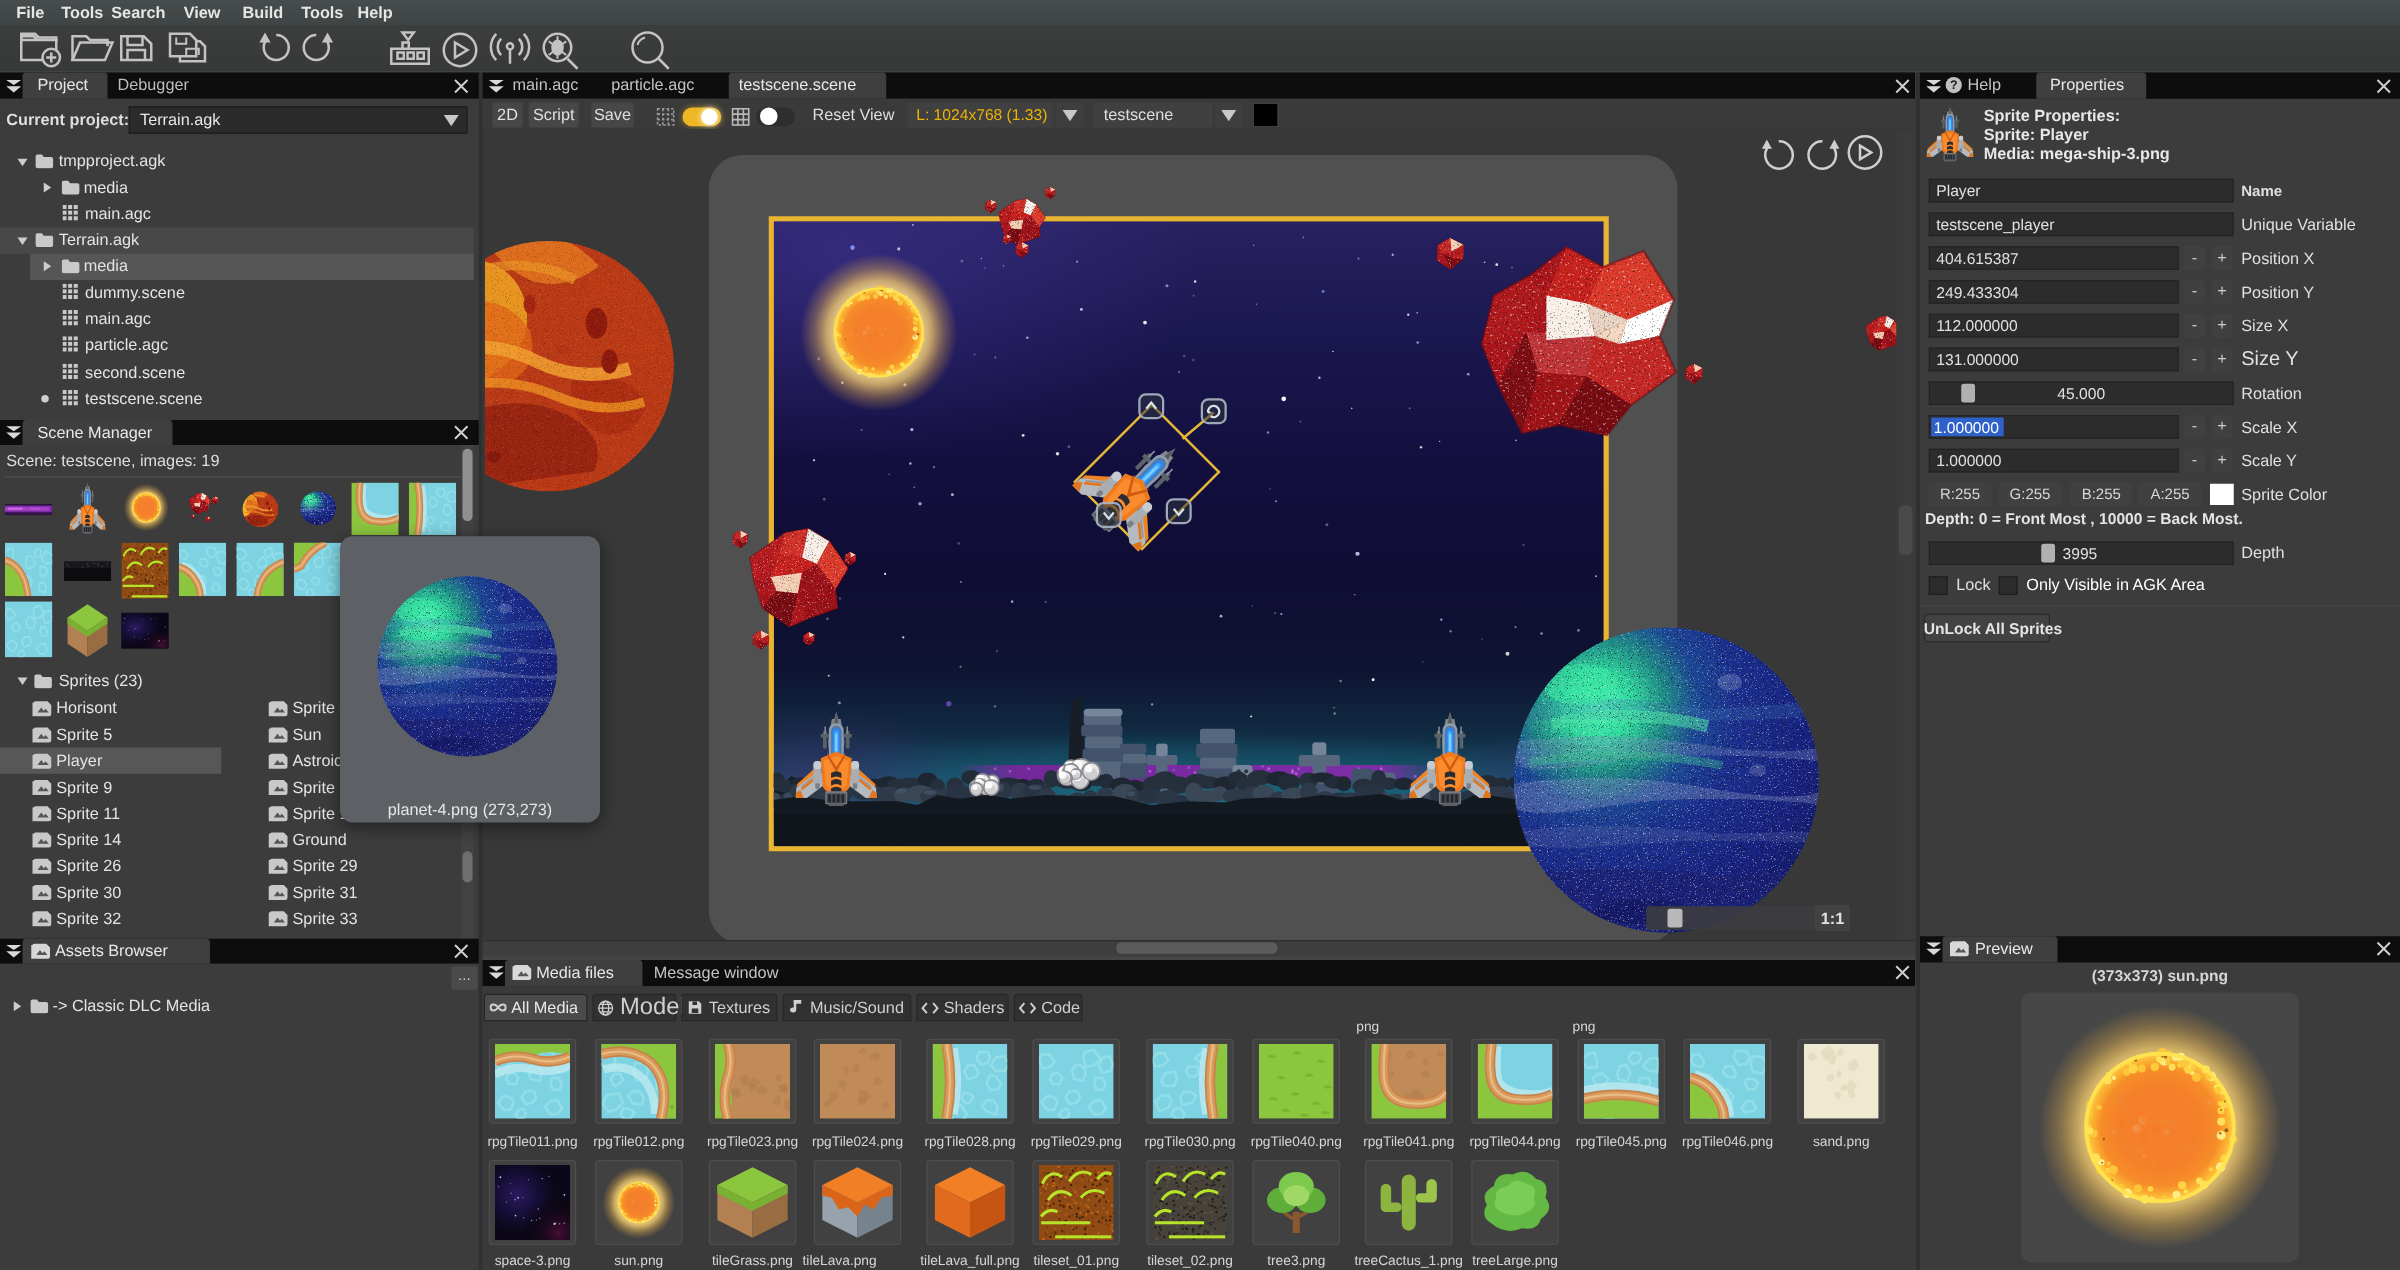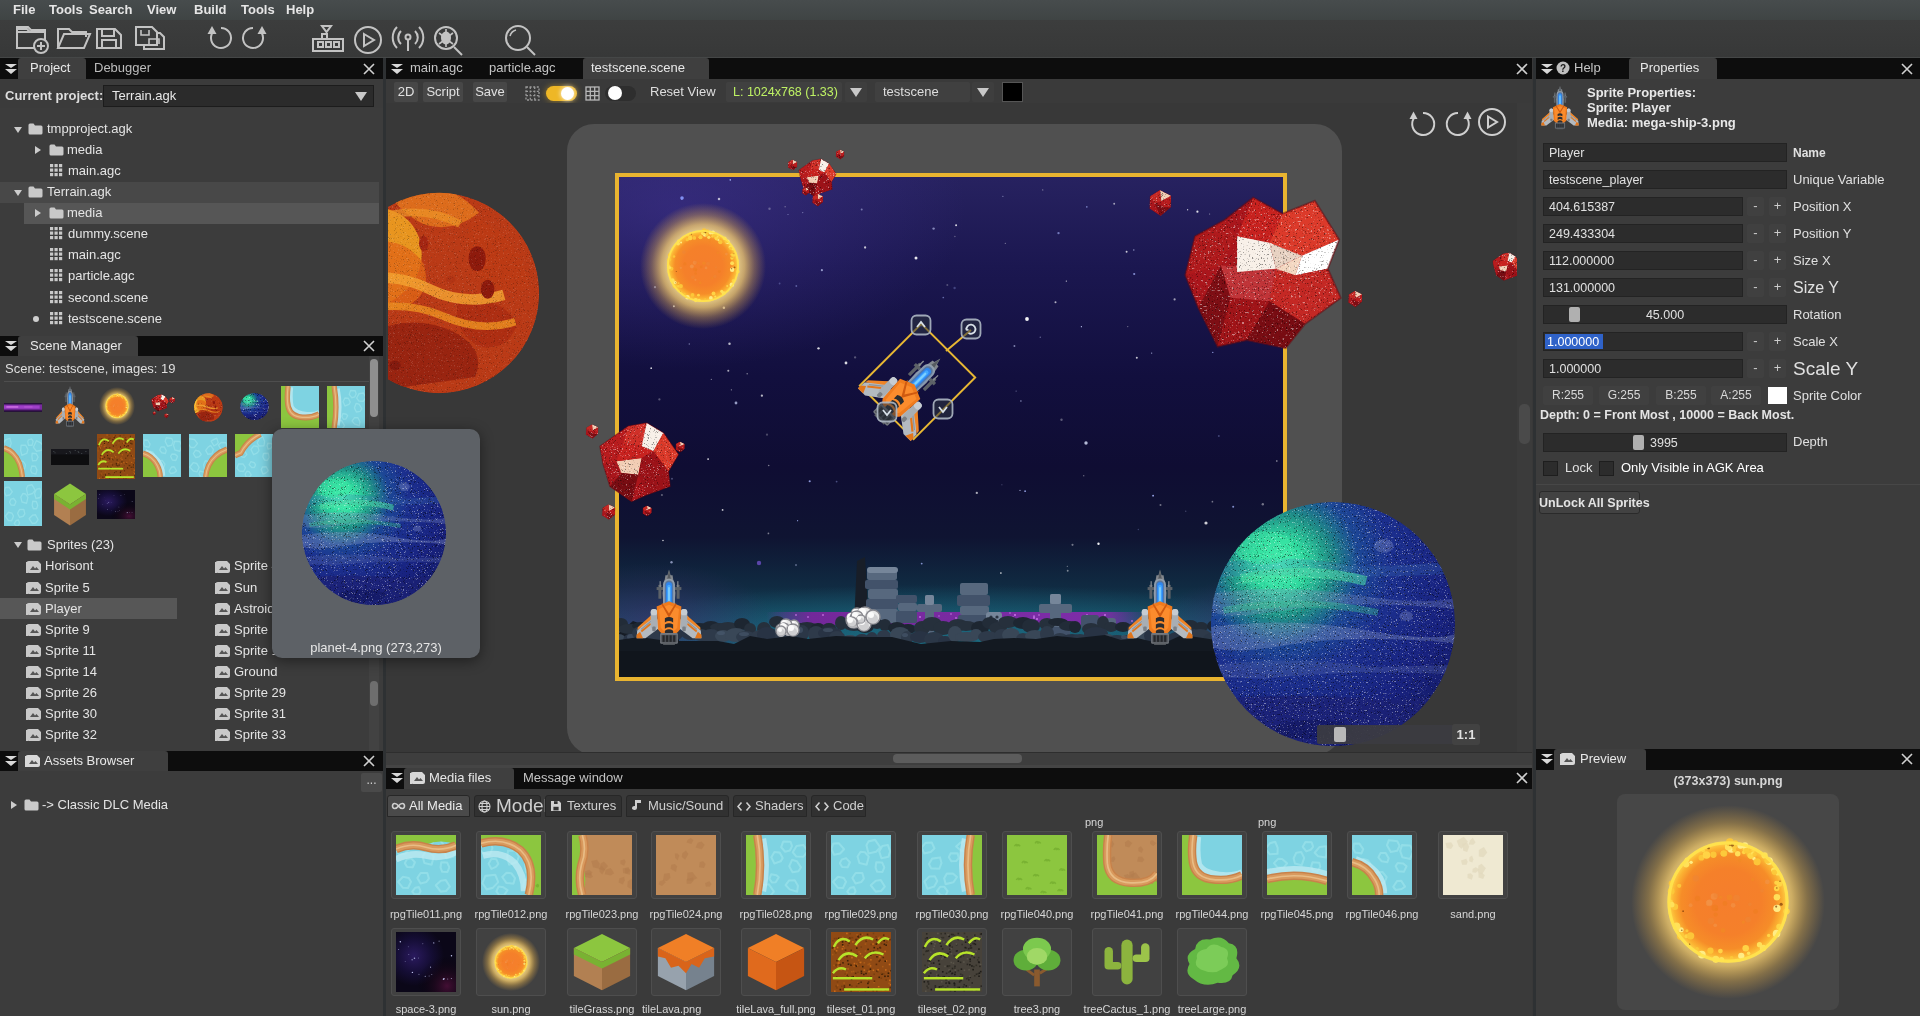--- a/index.html
+++ b/index.html
@@ -1582,21 +1582,21 @@
 <div style="position:absolute;left:546px;top:86px;width:31px;height:15px;background:#eeb726;border-radius:8px;box-shadow:0 0 6px #eeb72688;"></div>
 <div style="position:absolute;left:561px;top:87px;width:13px;height:13px;background:#fff;border-radius:7px;box-shadow:0 0 5px #fff;"></div>
 <svg width="15" height="15" viewBox="0 0 15 15" style="position:absolute;left:585px;top:86px" stroke="#b8b8b8" stroke-width="1.3" fill="none">
     <rect x="1" y="1" width="13" height="13"></rect>
     <path d="M5.3 1 v13 M9.7 1 v13 M1 5.3 h13 M1 9.7 h13"></path>
   </svg>
 <div style="position:absolute;left:605px;top:86px;width:31px;height:15px;background:#2e2e2e;border-radius:8px;"></div>
 <div style="position:absolute;left:608px;top:86px;width:14px;height:14px;background:#fff;border-radius:7px;"></div>
 <div style="position:absolute;left:650px;top:84px;font-size:13px;color:#dedede;font-weight:400;line-height:16px;white-space:nowrap;">Reset View</div>
 <div style="position:absolute;left:726px;top:82px;width:116px;height:20px;background:#404040;border-radius:2px;"></div>
-<div style="position:absolute;left:733px;top:84px;font-size:12.5px;color:#bef264;font-weight:400;line-height:16px;white-space:nowrap;">L: 1024x768 (1.33)</div>
+<div style="position:absolute;left:733px;top:84px;font-size:12.5px;color:#eab308;font-weight:400;line-height:16px;white-space:nowrap;">L: 1024x768 (1.33)</div>
 <div style="position:absolute;left:845px;top:82px;width:22px;height:20px;background:#3e3e3e;border-radius:2px;"></div>
 <svg width="12" height="9" viewBox="0 0 12 9" style="position:absolute;left:850px;top:88px">
     <path d="M0 0 h12 l-6 9z" fill="#c8c8c8"></path>
   </svg>
 <div style="position:absolute;left:875px;top:82px;width:95px;height:20px;background:#404040;border-radius:2px;"></div>
 <div style="position:absolute;left:883px;top:84px;font-size:13px;color:#dedede;font-weight:400;line-height:16px;white-space:nowrap;">testscene</div>
 <div style="position:absolute;left:972px;top:82px;width:22px;height:20px;background:#3e3e3e;border-radius:2px;"></div>
 <svg width="12" height="9" viewBox="0 0 12 9" style="position:absolute;left:977px;top:88px">
     <path d="M0 0 h12 l-6 9z" fill="#c8c8c8"></path>
   </svg>
@@ -2335,21 +2335,21 @@
 <div style="position:absolute;left:1747px;top:333px;width:17px;text-align:center;font-size:13px;color:#cccccc;font-weight:400;line-height:16px;white-space:nowrap;">-</div>
 <div style="position:absolute;left:1769px;top:332px;width:17px;height:19px;background:#404040;border-radius:2px;"></div>
 <div style="position:absolute;left:1769px;top:333px;width:17px;text-align:center;font-size:13px;color:#cccccc;font-weight:400;line-height:16px;white-space:nowrap;">+</div>
 <div style="position:absolute;left:1793px;top:334px;font-size:13px;color:#e0e0e0;font-weight:400;line-height:16px;white-space:nowrap;">Scale X</div>
 <div style="position:absolute;left:1543px;top:359px;width:200px;height:19px;background:#2c2c2c;border:1px solid #232323;"></div>
 <div style="position:absolute;left:1549px;top:361px;font-size:12.5px;color:#e0e0e0;font-weight:400;line-height:16px;white-space:nowrap;">1.000000</div>
 <div style="position:absolute;left:1747px;top:359px;width:17px;height:19px;background:#404040;border-radius:2px;"></div>
 <div style="position:absolute;left:1747px;top:360px;width:17px;text-align:center;font-size:13px;color:#cccccc;font-weight:400;line-height:16px;white-space:nowrap;">-</div>
 <div style="position:absolute;left:1769px;top:359px;width:17px;height:19px;background:#404040;border-radius:2px;"></div>
 <div style="position:absolute;left:1769px;top:360px;width:17px;text-align:center;font-size:13px;color:#cccccc;font-weight:400;line-height:16px;white-space:nowrap;">+</div>
-<div style="position:absolute;left:1793px;top:361px;font-size:19px;color:#e0e0e0;font-weight:400;line-height:16px;white-space:nowrap;">Scale Y</div>
+<div style="position:absolute;left:1793px;top:361px;font-size:13px;color:#e0e0e0;font-weight:400;line-height:16px;white-space:nowrap;">Scale Y</div>
 <div style="position:absolute;left:1543px;top:386px;width:50px;height:19px;background:#404040;border-radius:2px;"></div>
 <div style="position:absolute;left:1543px;top:388px;width:50px;text-align:center;font-size:12px;color:#d8d8d8;font-weight:400;line-height:15px;white-space:nowrap;">R:255</div>
 <div style="position:absolute;left:1599px;top:386px;width:50px;height:19px;background:#404040;border-radius:2px;"></div>
 <div style="position:absolute;left:1599px;top:388px;width:50px;text-align:center;font-size:12px;color:#d8d8d8;font-weight:400;line-height:15px;white-space:nowrap;">G:255</div>
 <div style="position:absolute;left:1656px;top:386px;width:50px;height:19px;background:#404040;border-radius:2px;"></div>
 <div style="position:absolute;left:1656px;top:388px;width:50px;text-align:center;font-size:12px;color:#d8d8d8;font-weight:400;line-height:15px;white-space:nowrap;">B:255</div>
 <div style="position:absolute;left:1711px;top:386px;width:50px;height:19px;background:#404040;border-radius:2px;"></div>
 <div style="position:absolute;left:1711px;top:388px;width:50px;text-align:center;font-size:12px;color:#d8d8d8;font-weight:400;line-height:15px;white-space:nowrap;">A:255</div>
 <div style="position:absolute;left:1768px;top:387px;width:19px;height:17px;background:#ffffff;"></div>
 <div style="position:absolute;left:1793px;top:388px;font-size:13px;color:#e0e0e0;font-weight:400;line-height:16px;white-space:nowrap;">Sprite Color</div>

